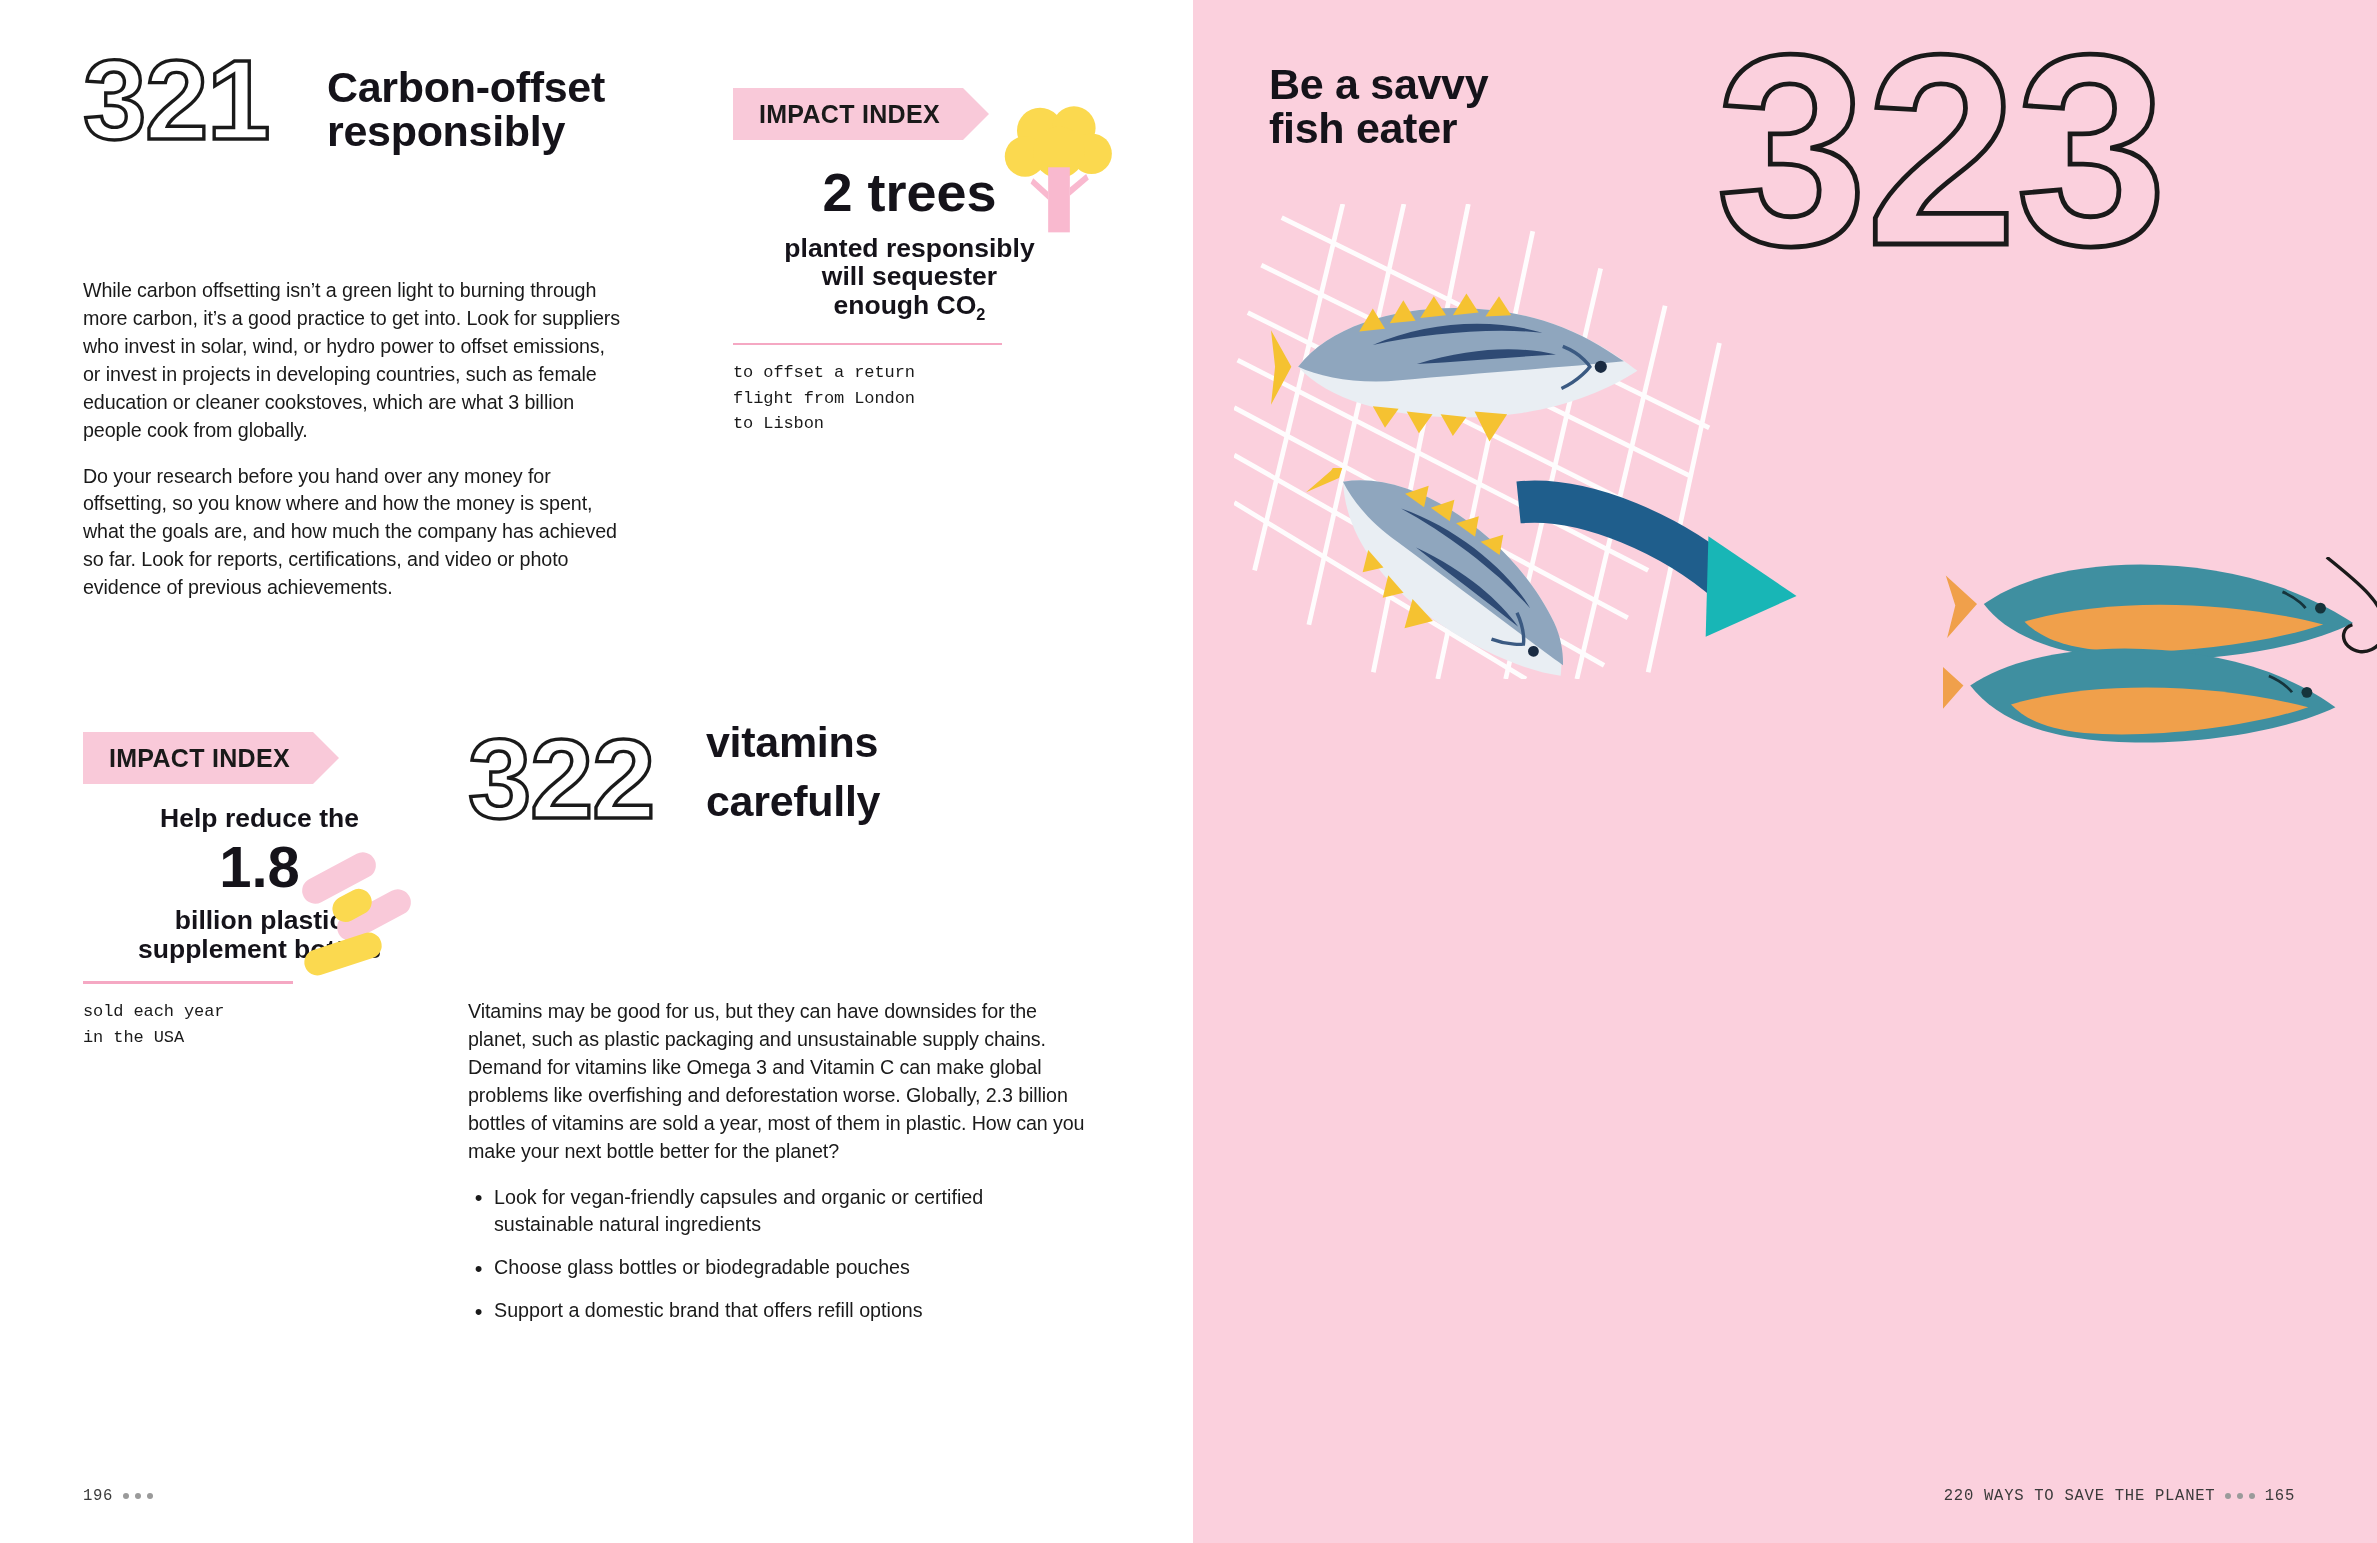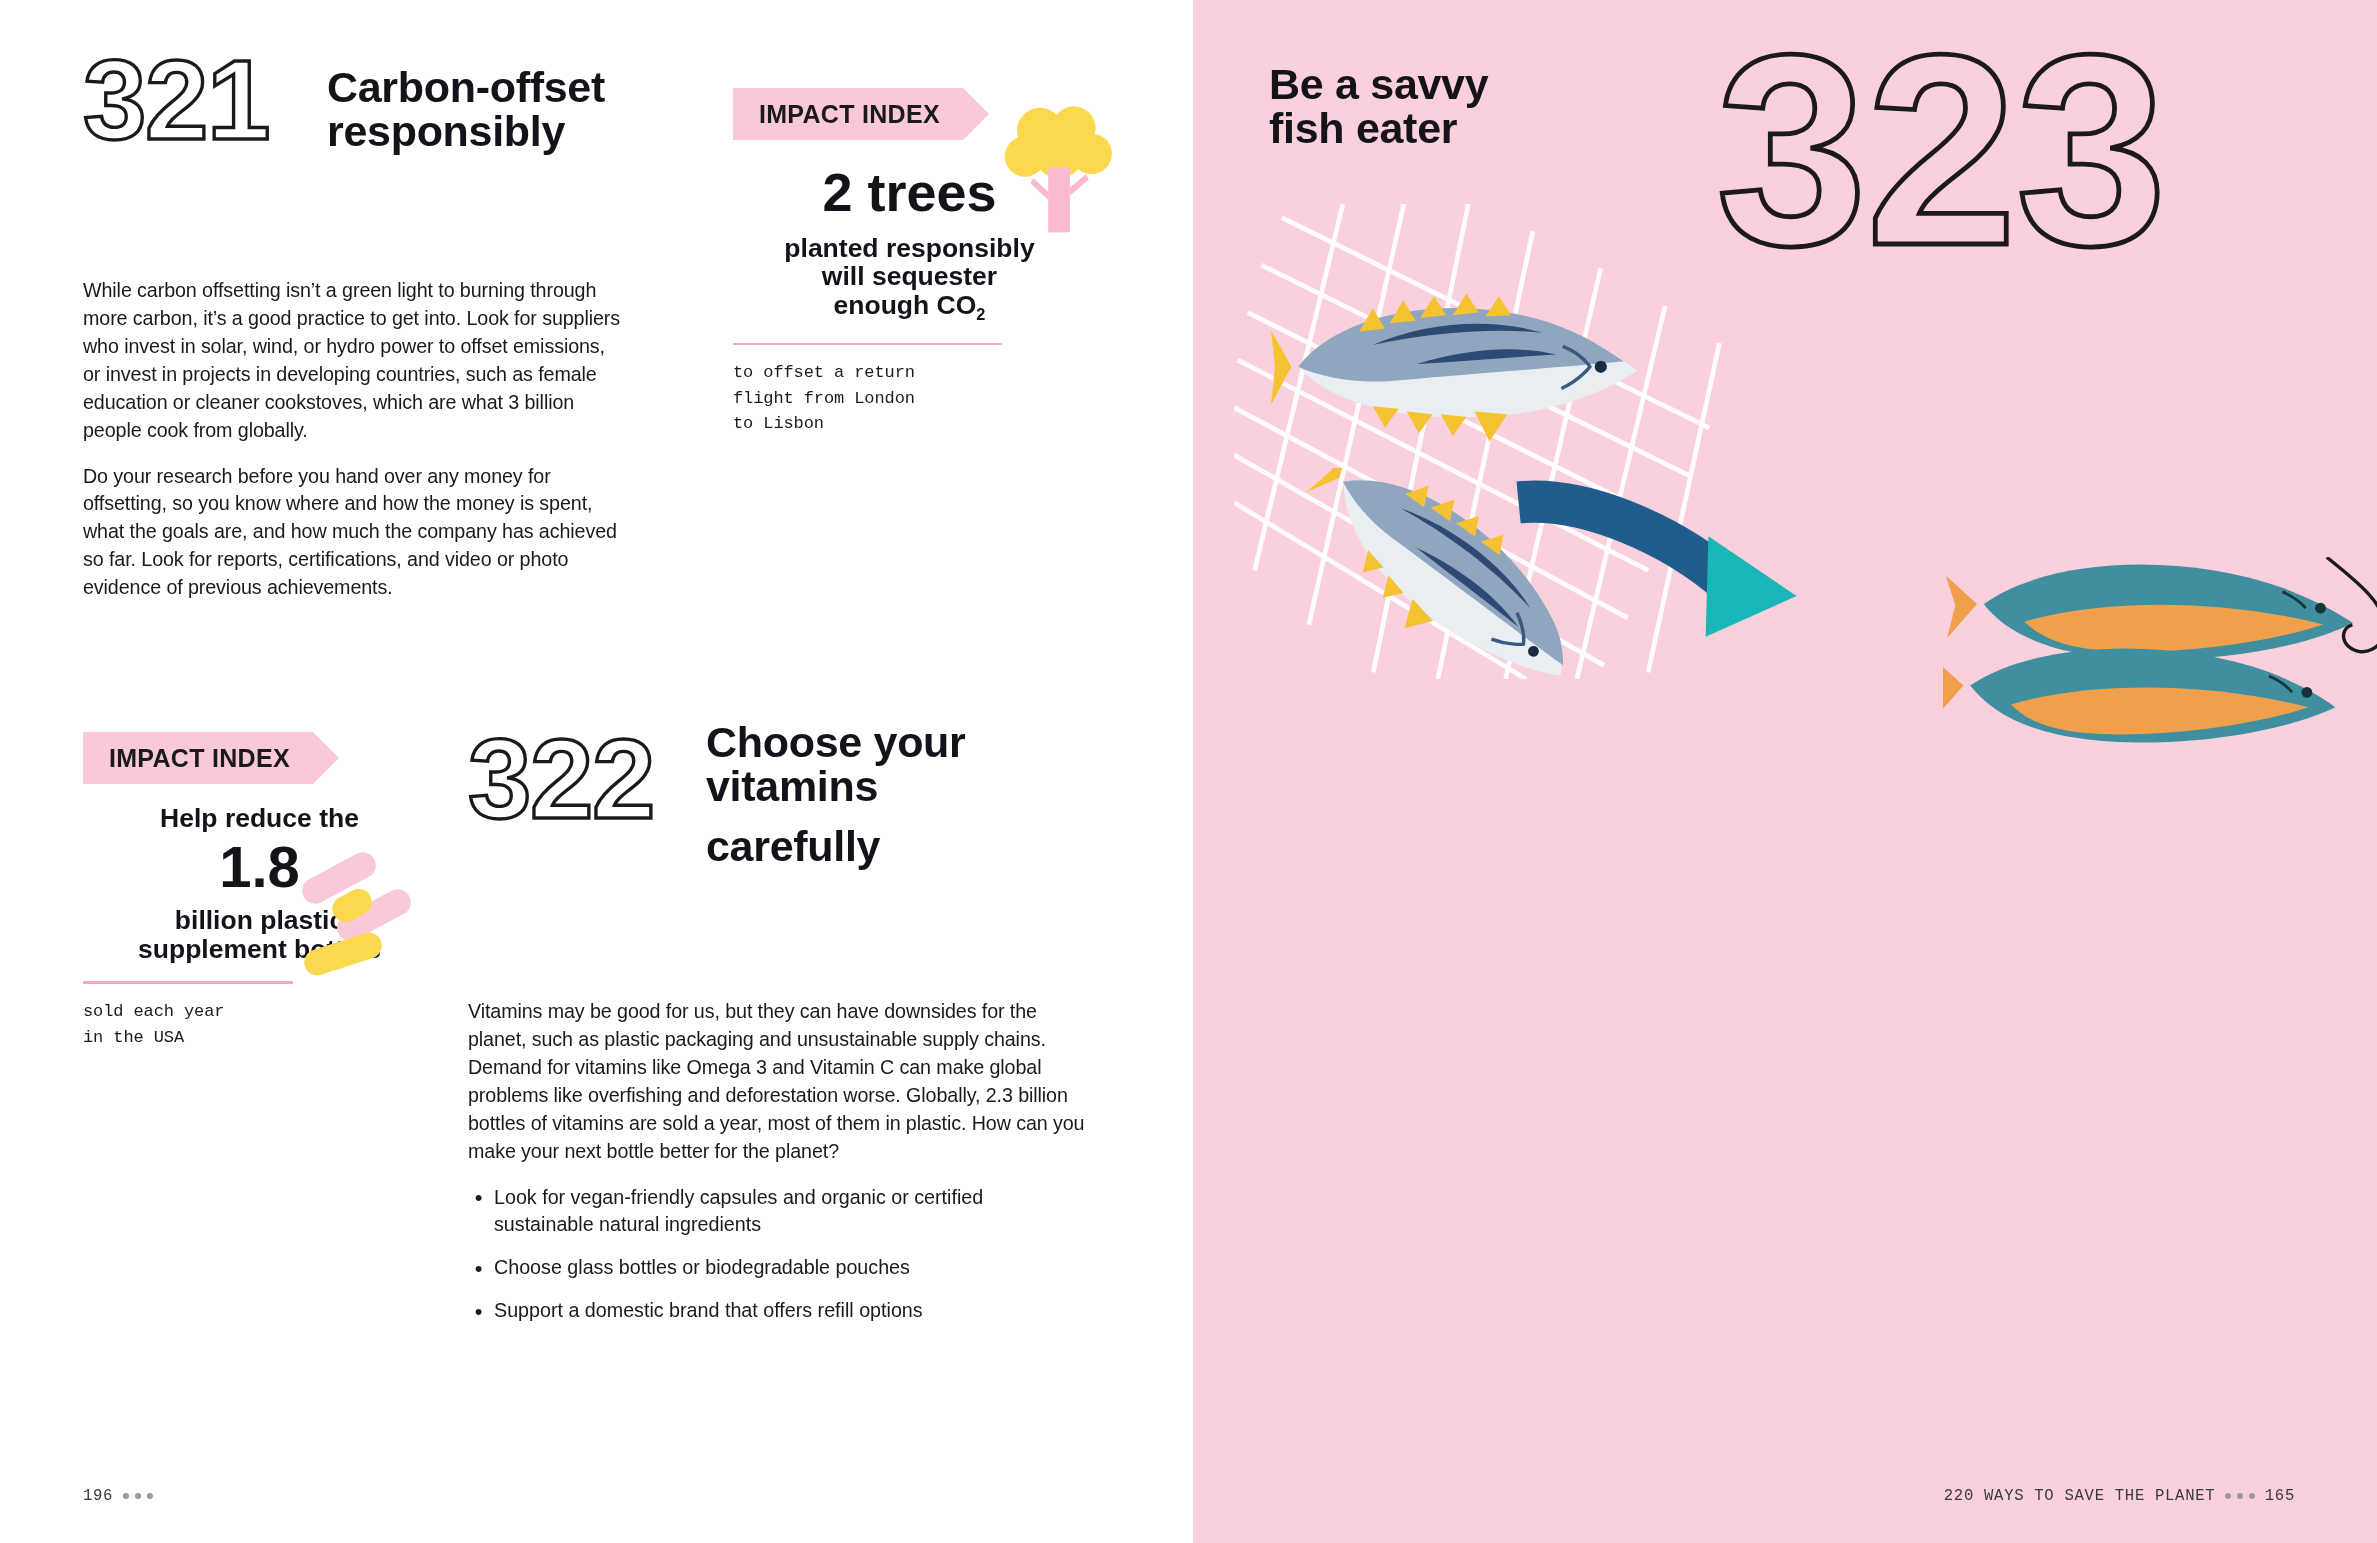--- a/index.html
+++ b/index.html
@@ -201,21 +201,20 @@
       <div class="pill" style="left:42px; top:53px; width:80px; transform:rotate(-28deg); background:#f9c9d9;"></div>
       <div class="pill" style="left:42px; top:53px; width:41px; transform-origin:left center; transform:rotate(-28deg); background:#fbd94f;"></div>
       <div class="pill" style="left:11px; top:92px; width:80px; transform:rotate(-18deg); background:#fbd94f;"></div>
     </div>
 
     <div style="position:absolute; left:468px; top:732px;">
       <div class="outline-num" style="font-size:114px;">322</div>
     </div>
 
     <div style="position:absolute; left:706px; top:720px; width:380px;">
-      <div class="headline" style="font-size:43px;">Choose your</div>
       <div class="headline" style="font-size:43px;">vitamins</div>
       <div class="headline" style="font-size:43px;margin-top:15px;">carefully</div>
     </div>
 
     <div style="position:absolute; left:468px; top:998px; width:618px;">
       <p class="body-text">Vitamins may be good for us, but they can have downsides for the planet, such as plastic packaging and unsustainable supply chains. Demand for vitamins like Omega 3 and Vitamin C can make global problems like overfishing and deforestation worse. Globally, 2.3 billion bottles of vitamins are sold a year, most of them in plastic. How can you make your next bottle better for the planet?</p>
       <ul class="bullets">
         <li>Look for vegan-friendly capsules and organic or certified sustainable natural ingredients</li>
         <li>Choose glass bottles or biodegradable pouches</li>
         <li>Support a domestic brand that offers refill options</li>

